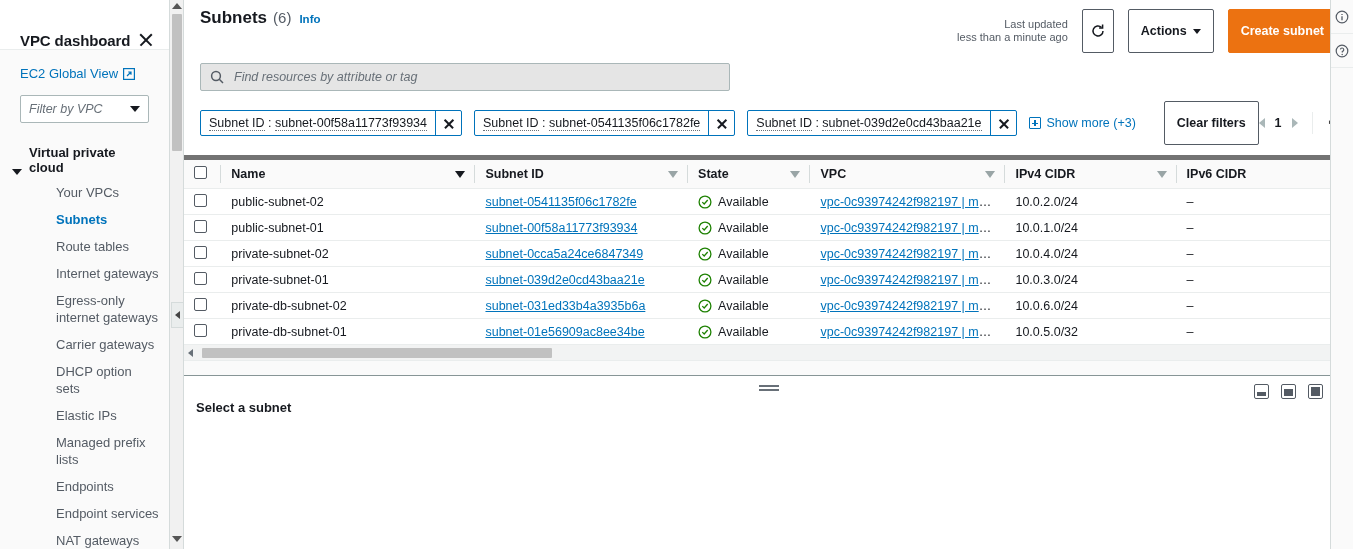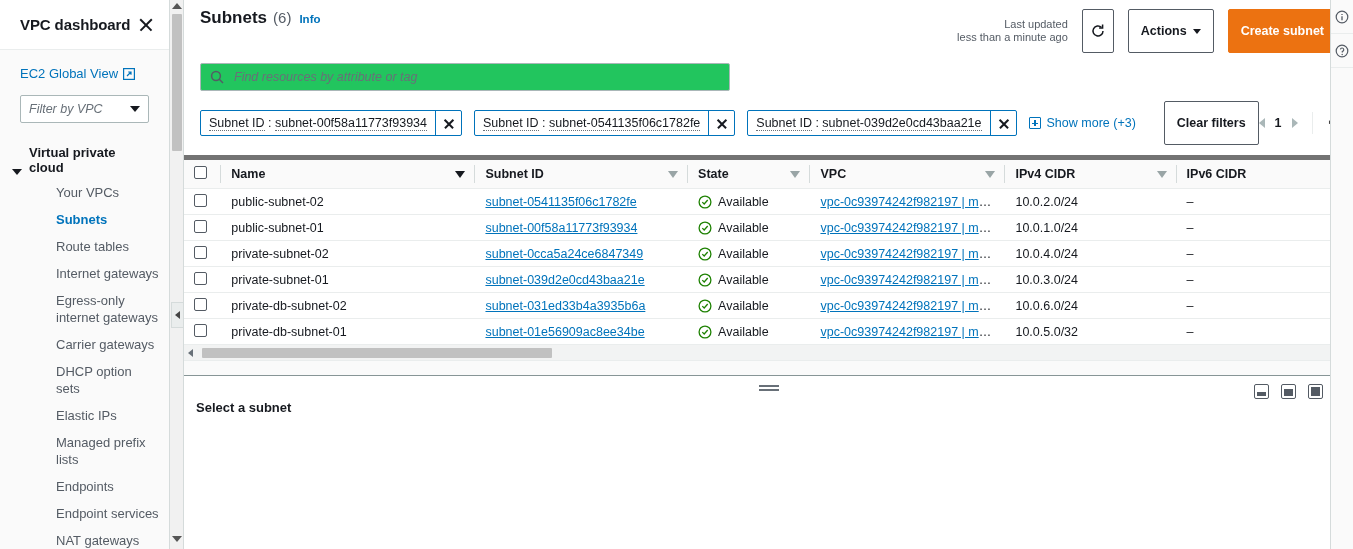--- a/index.html
+++ b/index.html
@@ -18,21 +18,21 @@
   .sidebar {
     width: 170px; height: 549px;
     background: #fafafa;
     border-right: 1px solid #d5dbdb;
     display: flex; flex-direction: column;
     flex: 0 0 170px;
     overflow: hidden;
   }
   .sb-header {
     height: 50px; min-height: 50px;
-    display: flex; align-items: center; justify-content: space-between;
+    display: flex; align-items: flex-end; justify-content: space-between;
     padding: 0 14px 0 20px;
     border-bottom: 1px solid #eaeded;
     background: #ffffff;
   }
   .sb-title { font-size: 15px; font-weight: bold; color: #16191f; letter-spacing: -0.1px; }
   .sb-close { width: 18px; height: 18px; cursor: pointer; position: relative; }
   .sb-close::before, .sb-close::after {
     content: ""; position: absolute; left: 1px; top: 8px;
     width: 16px; height: 1.6px; background: #16191f;
   }
@@ -137,21 +137,21 @@
   .btn .cdn {
     width: 0; height: 0; margin-left: 6px;
     border-left: 4px solid transparent; border-right: 4px solid transparent;
     border-top: 5px solid #16191f;
   }
 
   .search-wrap { padding: 10px 16px 0 16px; }
   .search-box {
     height: 28px; border: 1px solid #aab7b8; border-radius: 2px;
     display: flex; align-items: center; gap: 8px; padding: 0 9px;
-    width: 530px; background: #22c55e;
+    width: 530px; background: #e5e5e5;
   }
   .search-box input {
     border: none; outline: none; flex: 1; font-size: 12.5px;
     font-family: "Liberation Sans", sans-serif; color: #16191f;
     background: transparent;
   }
   .search-box input::placeholder { color: #687078; font-style: italic; }
 
   .filter-row {
     display: flex; align-items: center; gap: 0;

